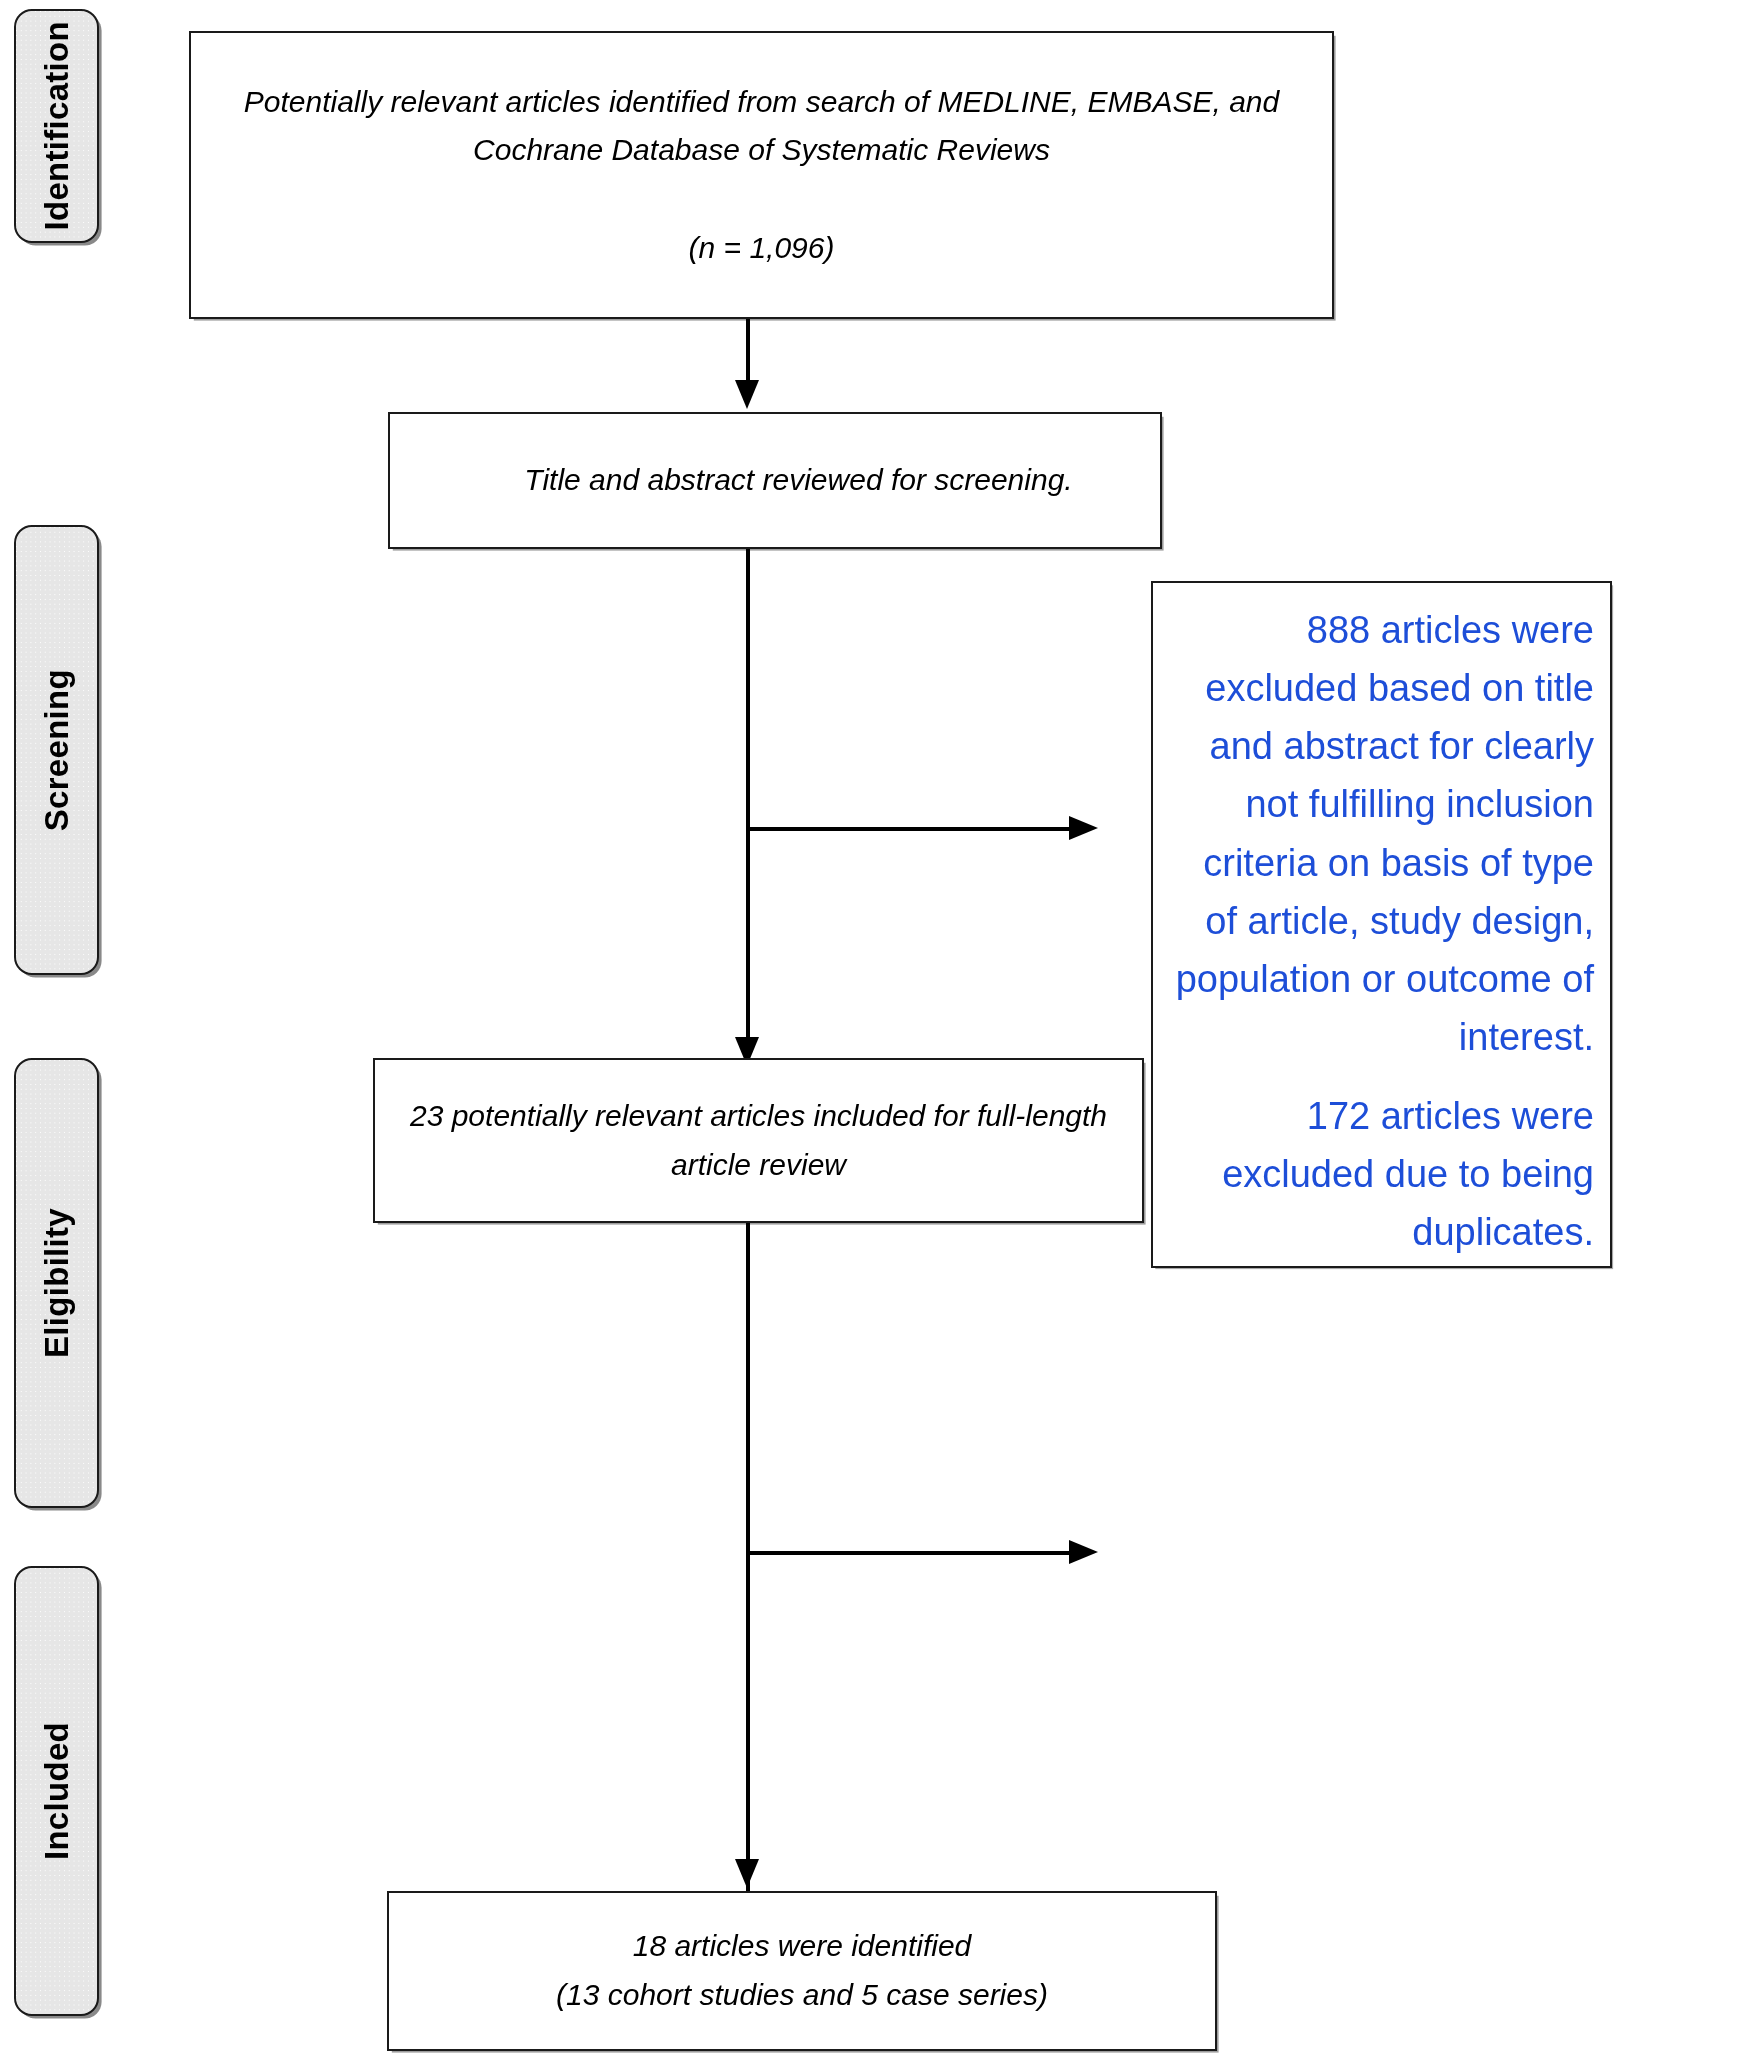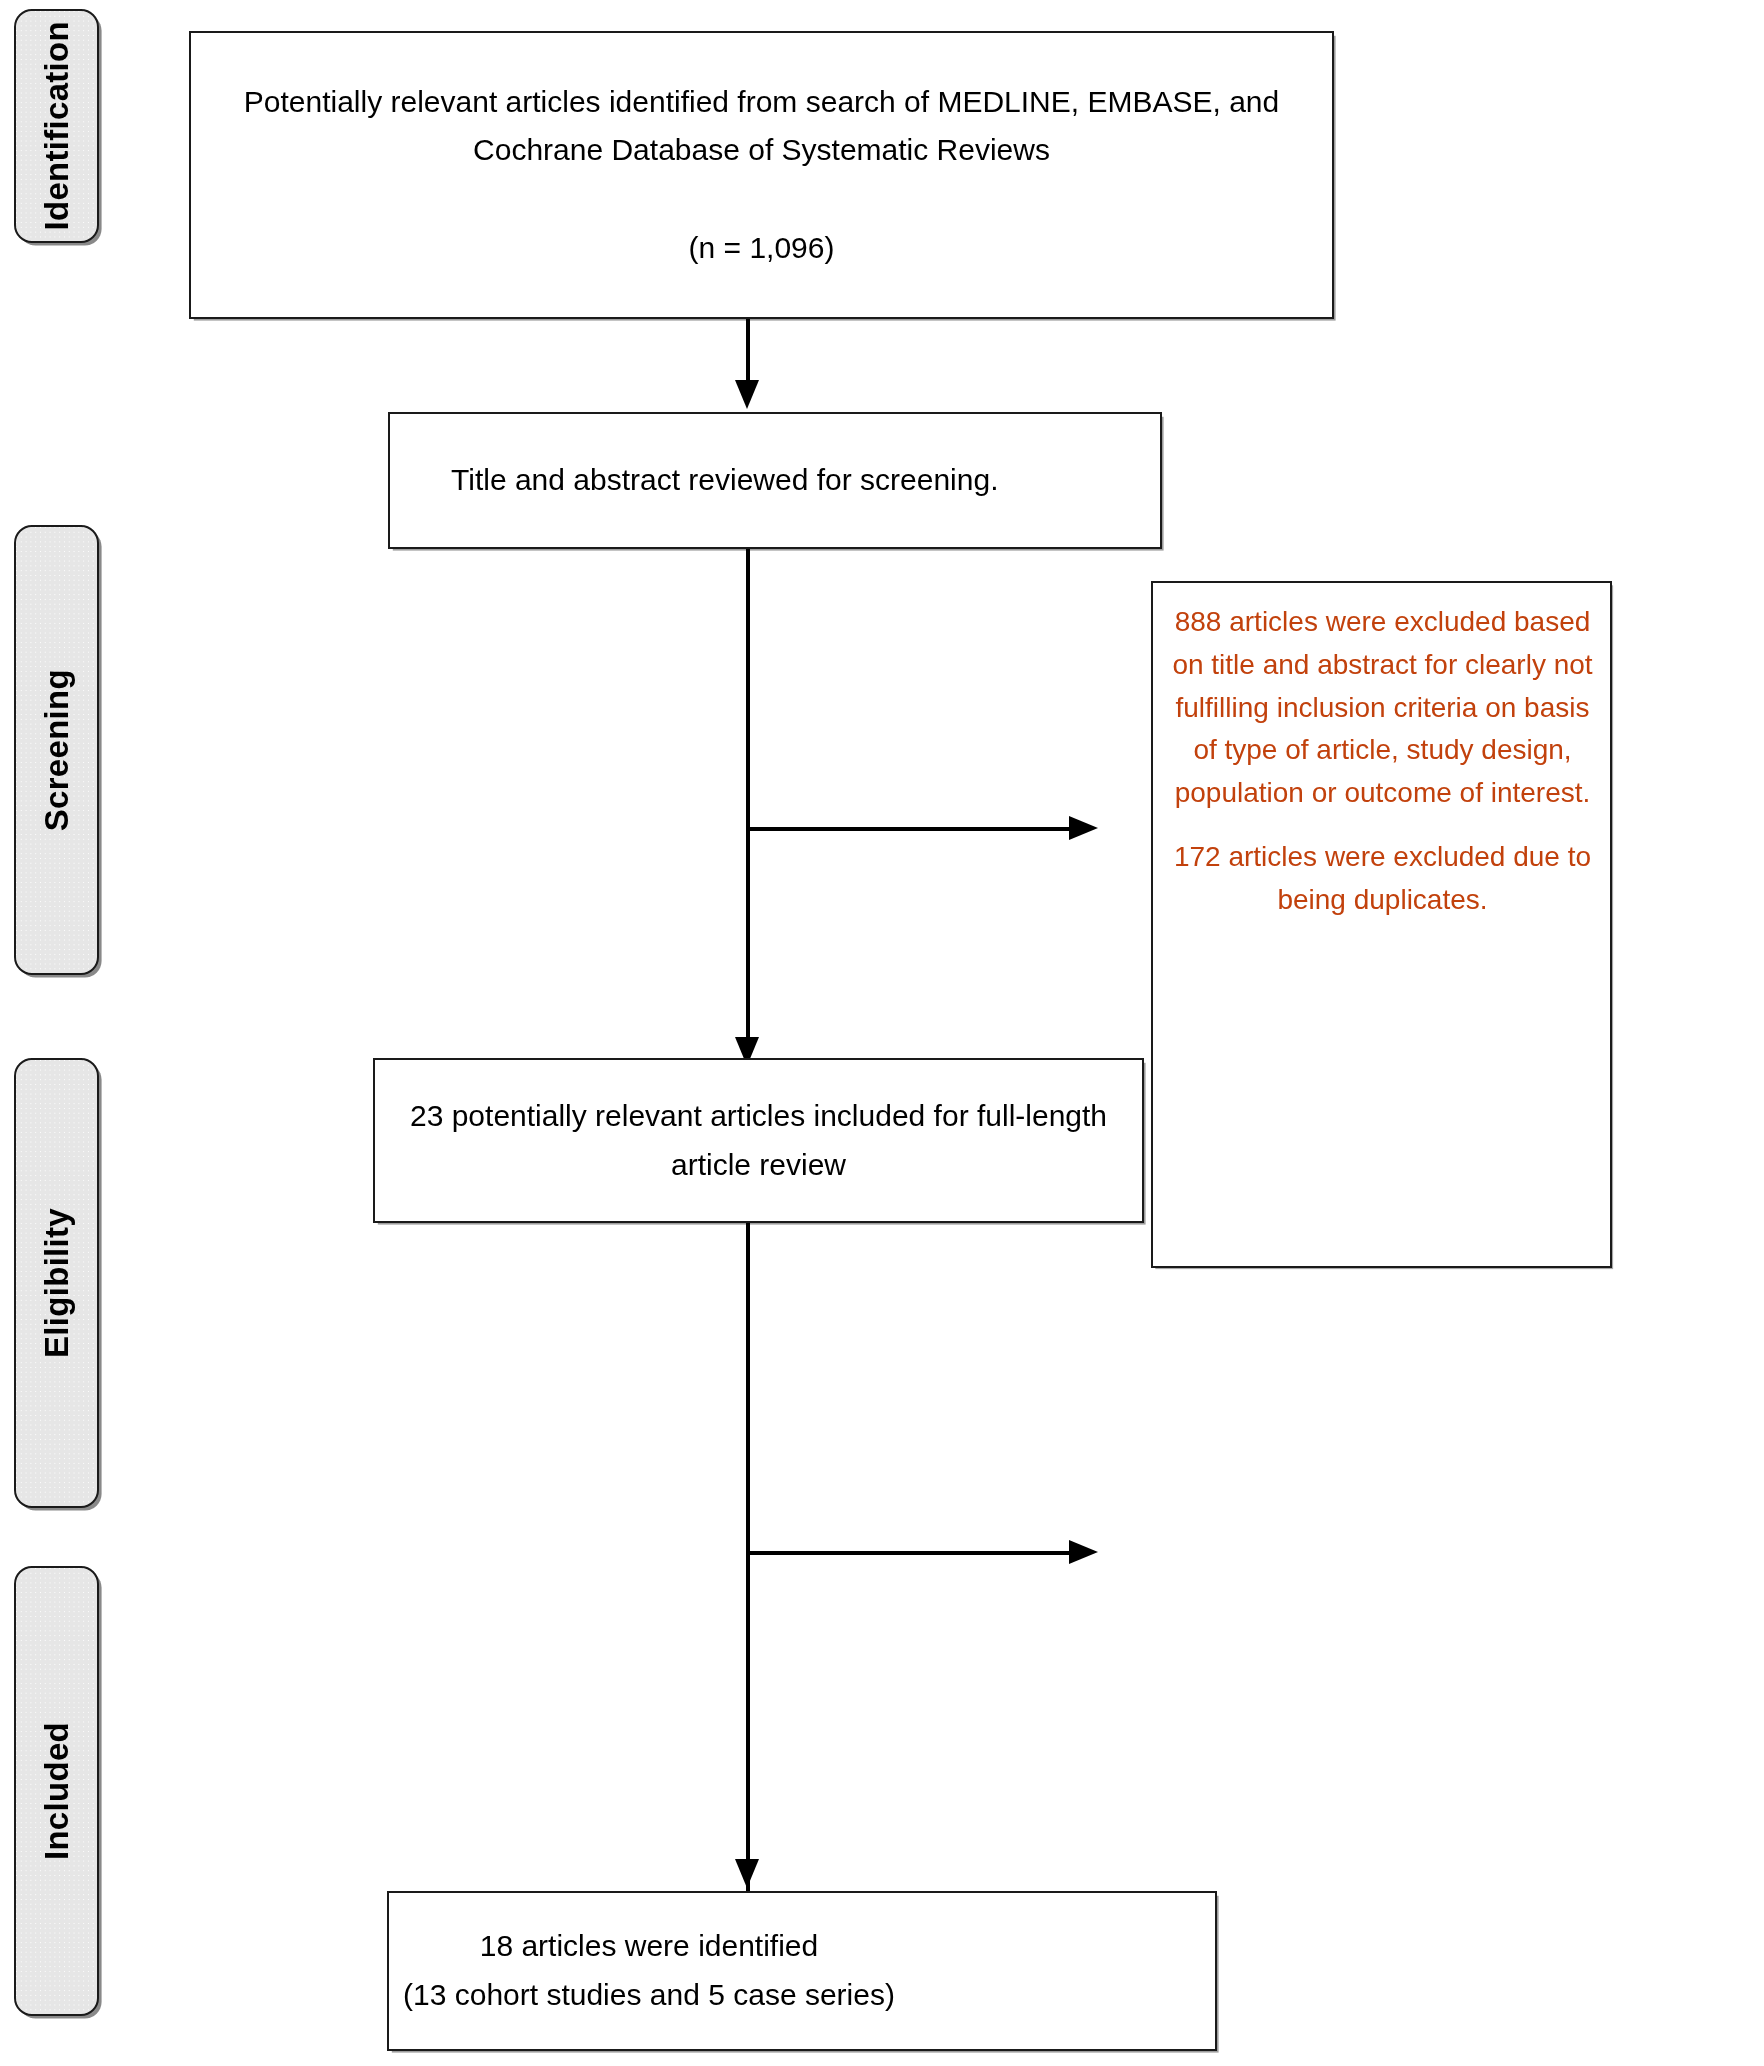--- a/index.html
+++ b/index.html
@@ -46,22 +46,23 @@
   }
 
   
   .flow-box {
     position: absolute;
     box-sizing: border-box;
     background: #ffffff;
     border: 2.7px solid #1a1a1a;
     display: flex;
     align-items: center;
-    justify-content: flex-start;
+    justify-content: center;
     box-shadow: 3.2px 3.2px 0 -1.6px rgba(60,60,60,0.5);
+    font-style: italic;
   }
   .flow-box .box-text {
     text-align: center;
     font-size: 30px;
     line-height: 1.62;
     padding: 0 14px;
     white-space: pre-line;
     color: #000000;
   }
 
@@ -69,25 +70,25 @@
   .excl-box {
     position: absolute;
     box-sizing: border-box;
     background: #ffffff;
     border: 2.1px solid #1a1a1a;
     display: block;
     padding: 18px 16px 16px 18px;
     box-shadow: 2.7px 2.7px 0 -1.6px rgba(60,60,60,0.45);
   }
   .excl-box .excl-text {
-    text-align: center;
-    font-size: 28px;
+    text-align: right;
+    font-size: 38px;
     line-height: 1.53;
     white-space: pre-line;
-    color: #c2410c;
+    color: #1d4ed8;
   }
   .excl-box .excl-text + .excl-text {
     margin-top: 21px;
   }
 
   
   .vline {
     position: absolute;
     background: #000000;
     width: 3.7px;

